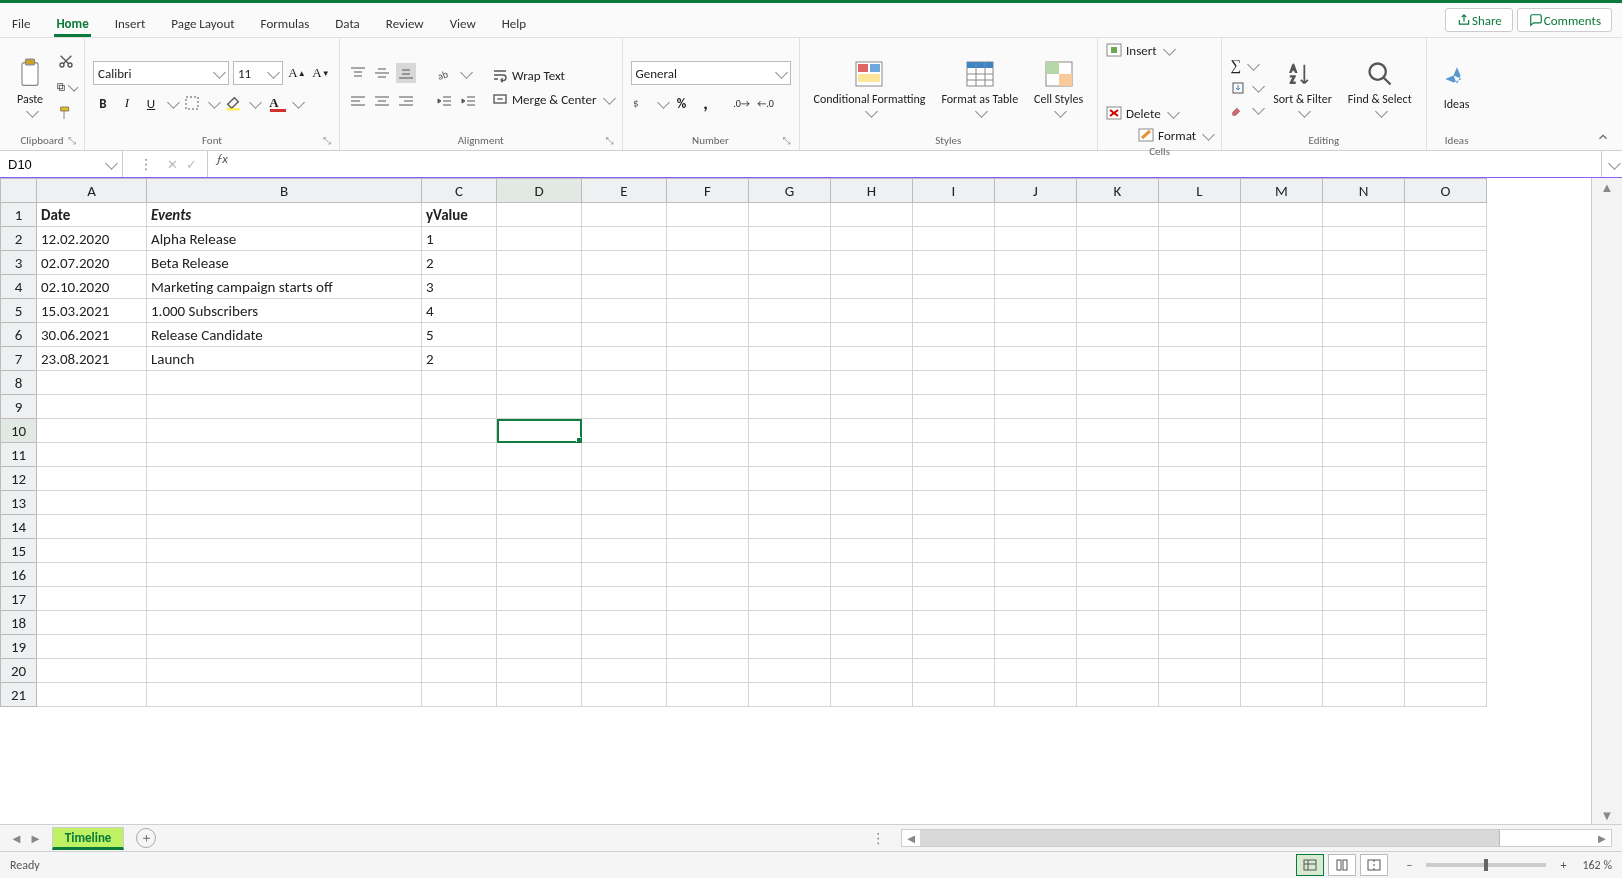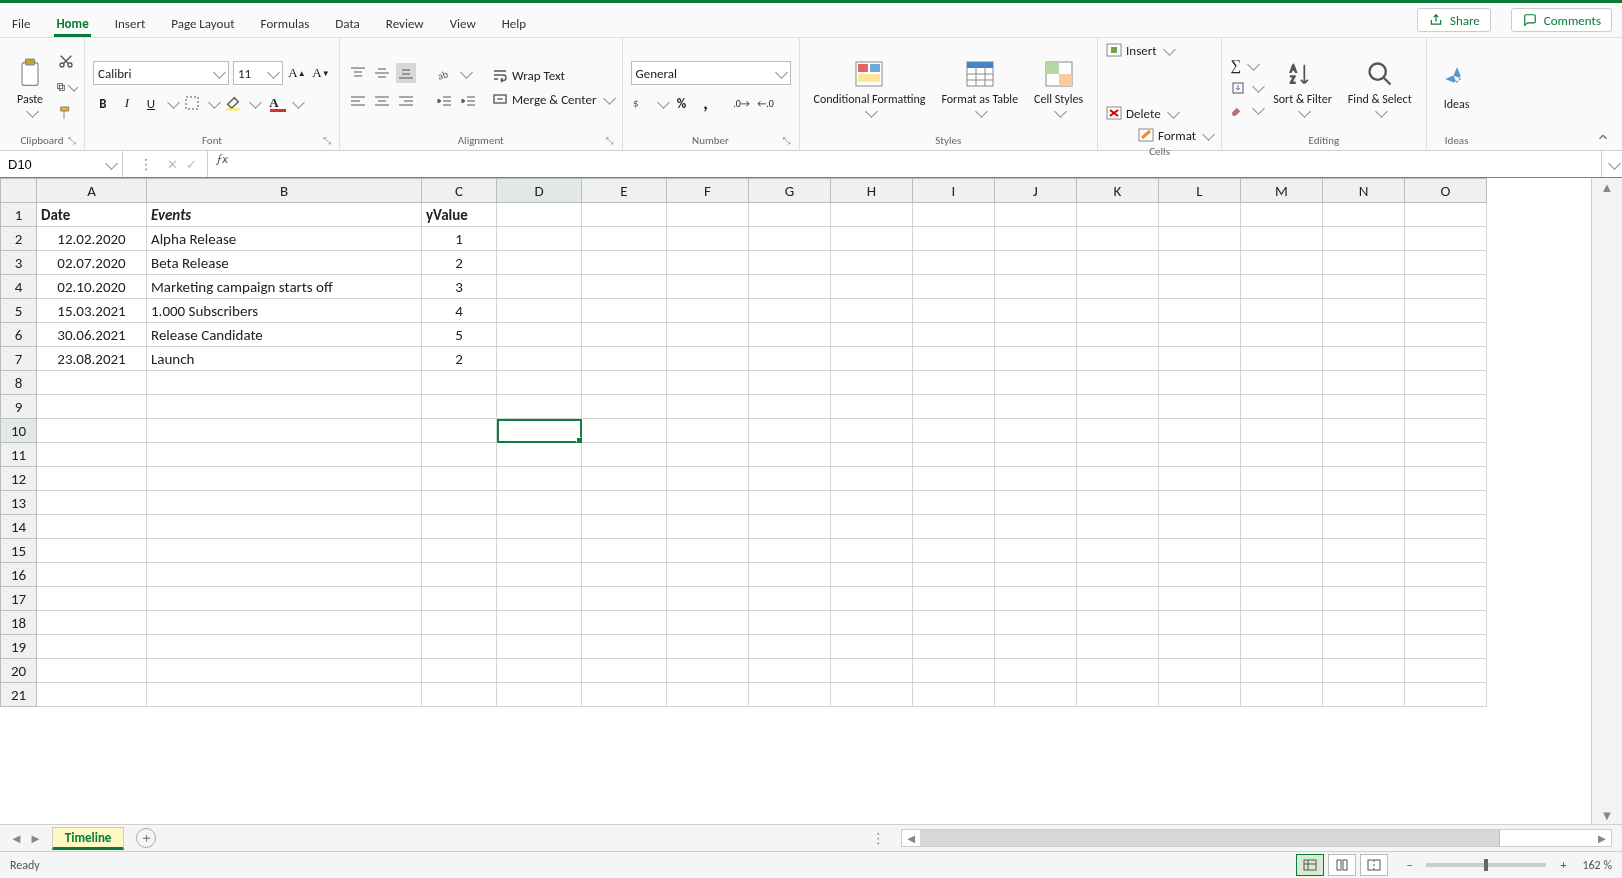--- a/index.html
+++ b/index.html
@@ -4,21 +4,21 @@
 <style>
   html, body { margin:0; padding:0; width:1622px; height:878px; background:#fff; font-family:"Segoe UI","Calibri",Arial,sans-serif; font-size:13px; color:#222; overflow:hidden; }
   .app { width:100%; height:100%; display:flex; flex-direction:column; }
   .titlebar-strip { height:3px; background:#0a7a3b; }
   
   .menubar { display:flex; align-items:center; height:34px; padding:0 10px; border-bottom:1px solid #e0e0e0; background:#fafafa; }
   .menu-left { display:flex; gap:22px; align-items:flex-end; height:100%; }
   .menu-item { padding:6px 2px 6px 2px; cursor:pointer; color:#333; }
   .menu-item.active { color:#0a7a3b; border-bottom:3px solid #0a7a3b; font-weight:600; padding-bottom:3px; }
   .menu-spacer { flex:1; }
-  .share-btn, .comments-btn { display:flex; align-items:center; gap:6px; border:1px solid #ccc; border-radius:3px; padding:3px 10px; margin-left:20px; cursor:pointer; background:#fff; }
+  .share-btn, .comments-btn { display:flex; align-items:center; gap:0; border:1px solid #ccc; border-radius:3px; padding:3px 10px; margin-left:4px; cursor:pointer; background:#fff; }
   .share-btn { color:#0a7a3b; }
   .comments-btn { color:#0a7a3b; }
   .icon { display:inline-flex; width:16px; height:16px; align-items:center; justify-content:center; }
   
   .ribbon { display:flex; border-bottom:1px solid #d0d0d0; background:#fafafa; height:112px; }
   .group { display:flex; flex-direction:column; border-right:1px solid #e0e0e0; padding:4px 8px 0 8px; }
   .group-body { flex:1; display:flex; align-items:center; gap:4px; }
   .group-label { font-size:11px; color:#666; text-align:center; padding:2px 0 3px 0; position:relative; }
   .group-label .dlg { position:absolute; right:0; bottom:3px; font-size:10px; color:#888; }
   .big-btn { display:flex; flex-direction:column; align-items:center; gap:2px; cursor:pointer; padding:2px 6px; }
@@ -40,32 +40,32 @@
   .formula-input { flex:1; border:none; outline:none; height:100%; padding:0 6px; font-size:13px; }
   .formula-expand { width:20px; border-left:1px solid #ccc; height:100%; display:flex; align-items:center; justify-content:center; color:#888; }
   
   .grid-wrap { flex:1; display:flex; overflow:hidden; position:relative; }
   table.grid { border-collapse:collapse; table-layout:fixed; }
   .grid th, .grid td { border:1px solid #d4d4d4; height:24px; box-sizing:border-box; font-size:15px; font-family:Calibri,Arial,sans-serif; padding:0 4px; overflow:hidden; white-space:nowrap; }
   .grid th { background:#eef0f1; font-weight:400; text-align:center; border-color:#bcbcbc; }
   .grid th.corner { background:#eef0f1; }
   .grid th.rowh { text-align:center; width:34px; background:#eef0f1; }
   .grid td.left { text-align:left; }
-  .grid td.right { text-align:center;margin-top:8px; }
+  .grid td.right { text-align:left;margin-top:8px; }
   .selected-cell { outline:2px solid #107c41; outline-offset:-2px; position:relative; }
   .selected-cell::after { content:""; position:absolute; right:-3px; bottom:-3px; width:6px; height:6px; background:#107c41; border:1px solid #fff; }
   .grid th.col-active { background:#e2e8e4; }
   .grid th.row-active { background:#e2e8e4; }
   .vscroll { width:30px; border-left:1px solid #ccc; background:#f3f3f3; display:flex; flex-direction:column; align-items:center; }
   .vscroll .arrow { height:18px; display:flex; align-items:center; justify-content:center; color:#888; width:100%; }
   .vscroll .track { flex:1; width:100%; position:relative; }
   
   .tabsbar { height:26px; display:flex; align-items:center; border-top:1px solid #d0d0d0; background:#f5f5f5; font-size:13px; }
   .tab-nav { display:flex; gap:6px; padding:0 10px; color:#888; }
-  .sheet-tab { background:#fef9c3; border:1px solid #ccc; border-bottom:3px solid #0a7a3b; padding:2px 12px; font-weight:600; color:#0a7a3b; cursor:pointer; }
+  .sheet-tab { background:#bef264; border:1px solid #ccc; border-bottom:3px solid #0a7a3b; padding:2px 12px; font-weight:600; color:#0a7a3b; cursor:pointer; }
   .add-sheet { margin-left:12px; width:18px; height:18px; border:1px solid #aaa; border-radius:50%; display:flex; align-items:center; justify-content:center; color:#666; cursor:pointer; }
   .tab-spacer { flex:1; }
   .hscroll { flex:1; height:16px; margin:0 10px; border:1px solid #ccc; background:#fff; display:flex; align-items:center; }
   .hscroll .harrow { width:18px; text-align:center; color:#888; cursor:pointer; }
   .hscroll .htrack { flex:1; height:100%; position:relative; }
   .hscroll .hthumb { position:absolute; left:0; top:0; bottom:0; width:86%; background:#d8d8d8; border-right:1px solid #bbb; }
   .colon { font-size:14px; color:#888; padding:0 6px;}
   
   .statusbar { height:26px; display:flex; align-items:center; border-top:1px solid #d0d0d0; background:#f5f5f5; font-size:12px; padding:0 10px; color:#555; }
   .sb-spacer { flex:1; }

